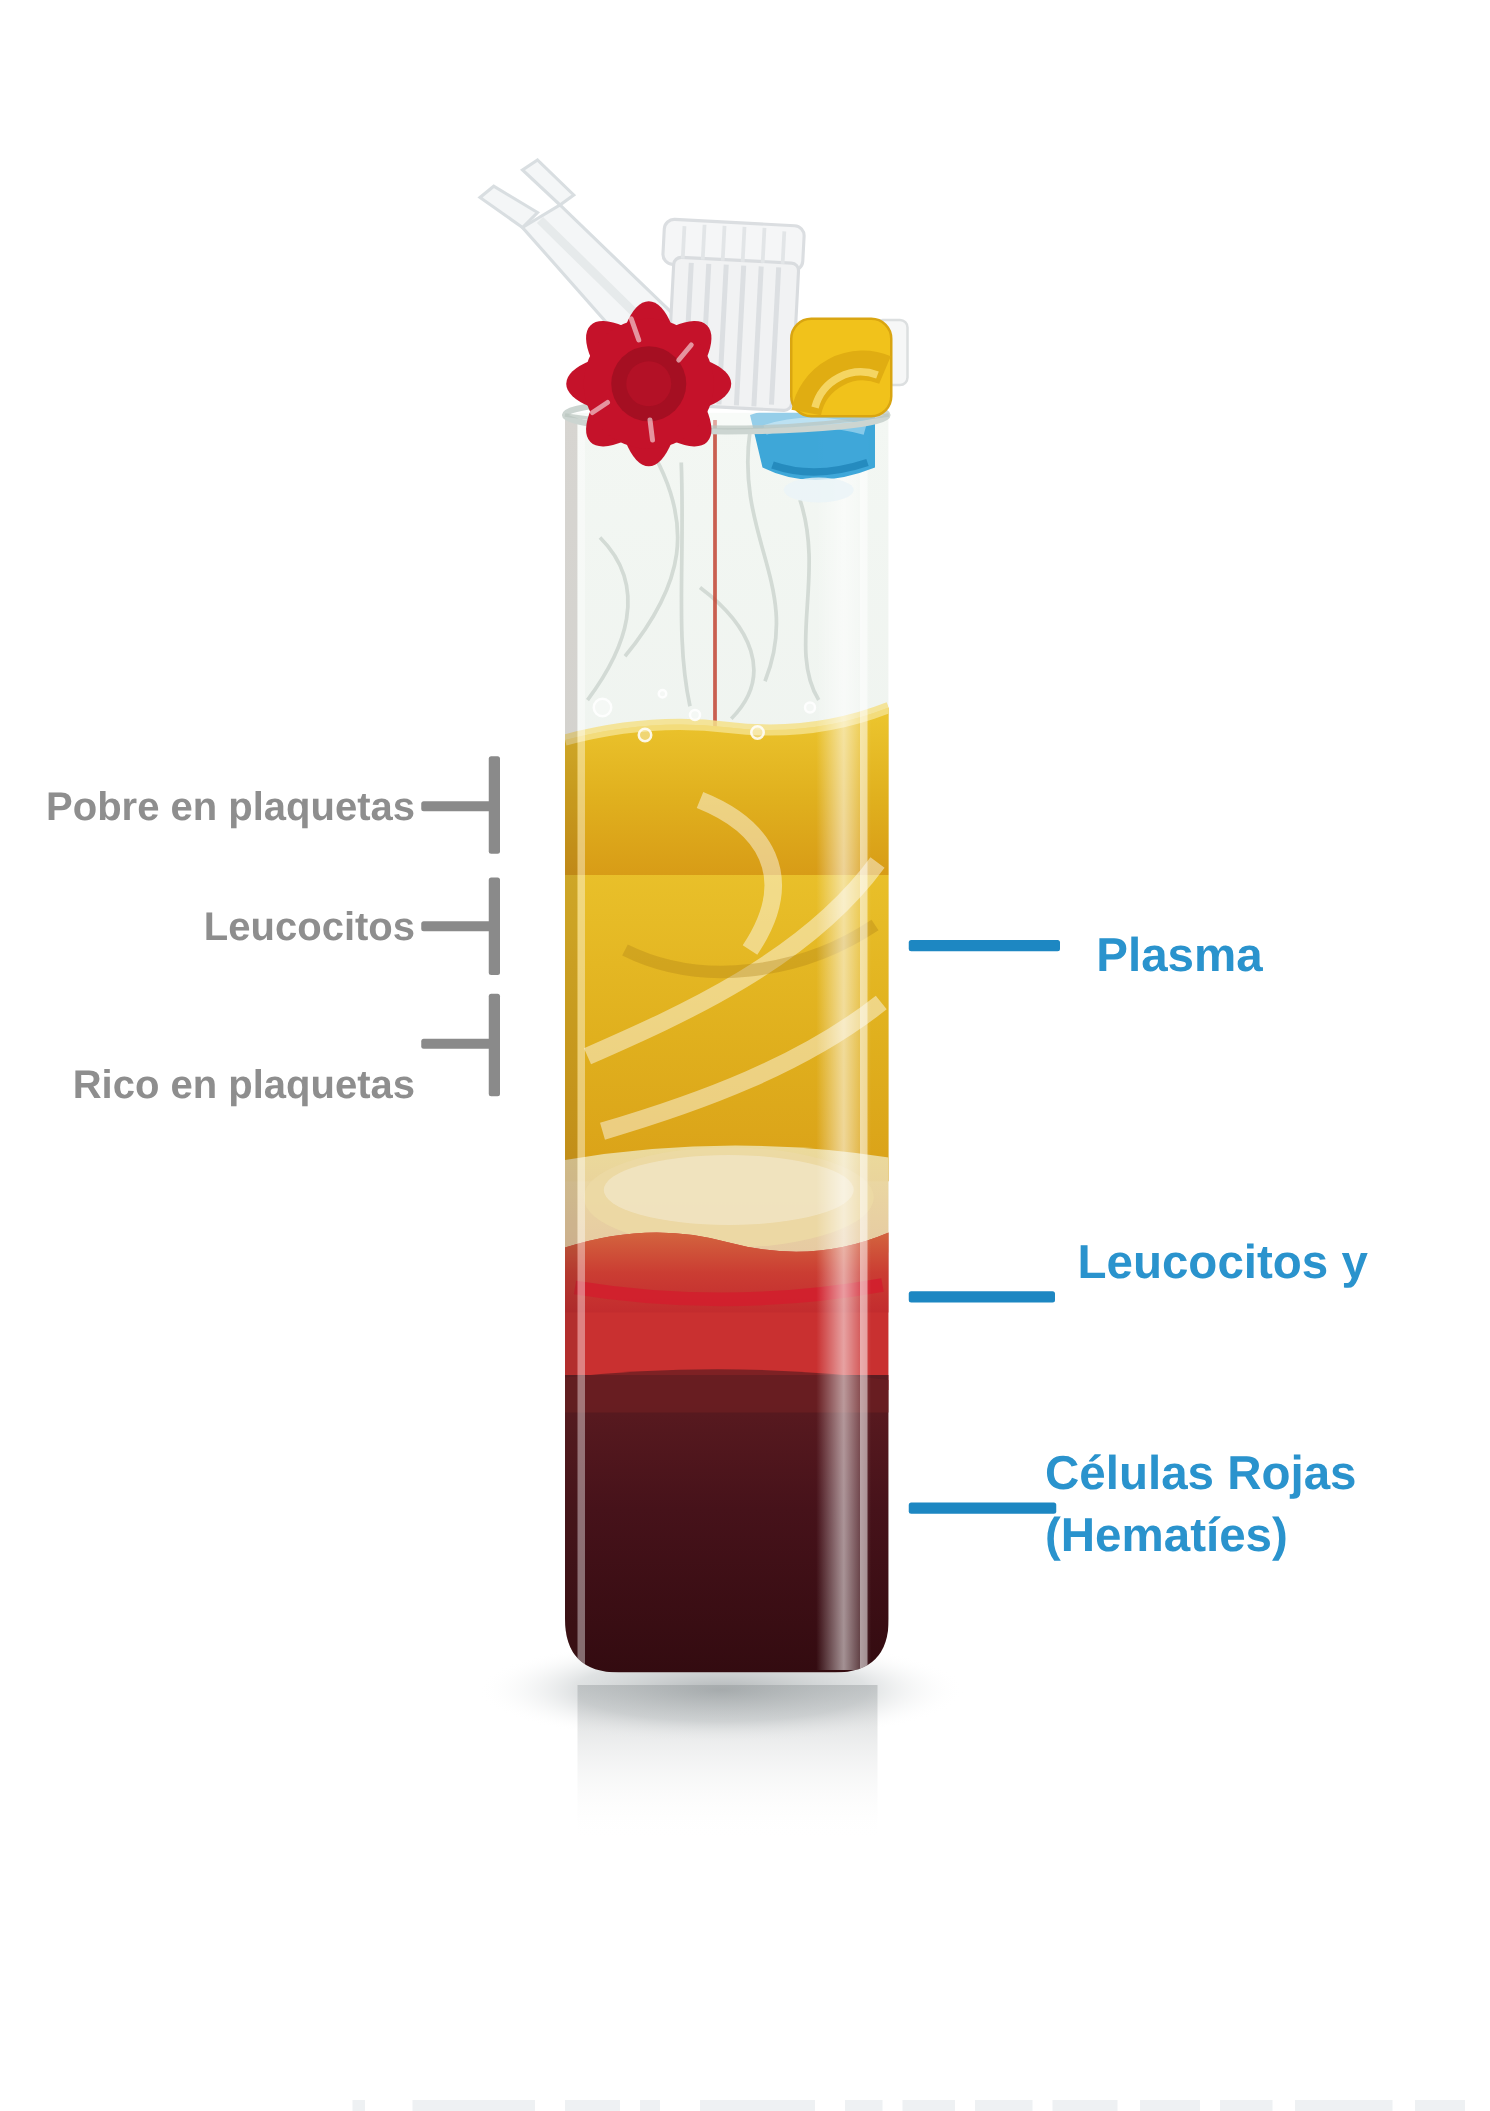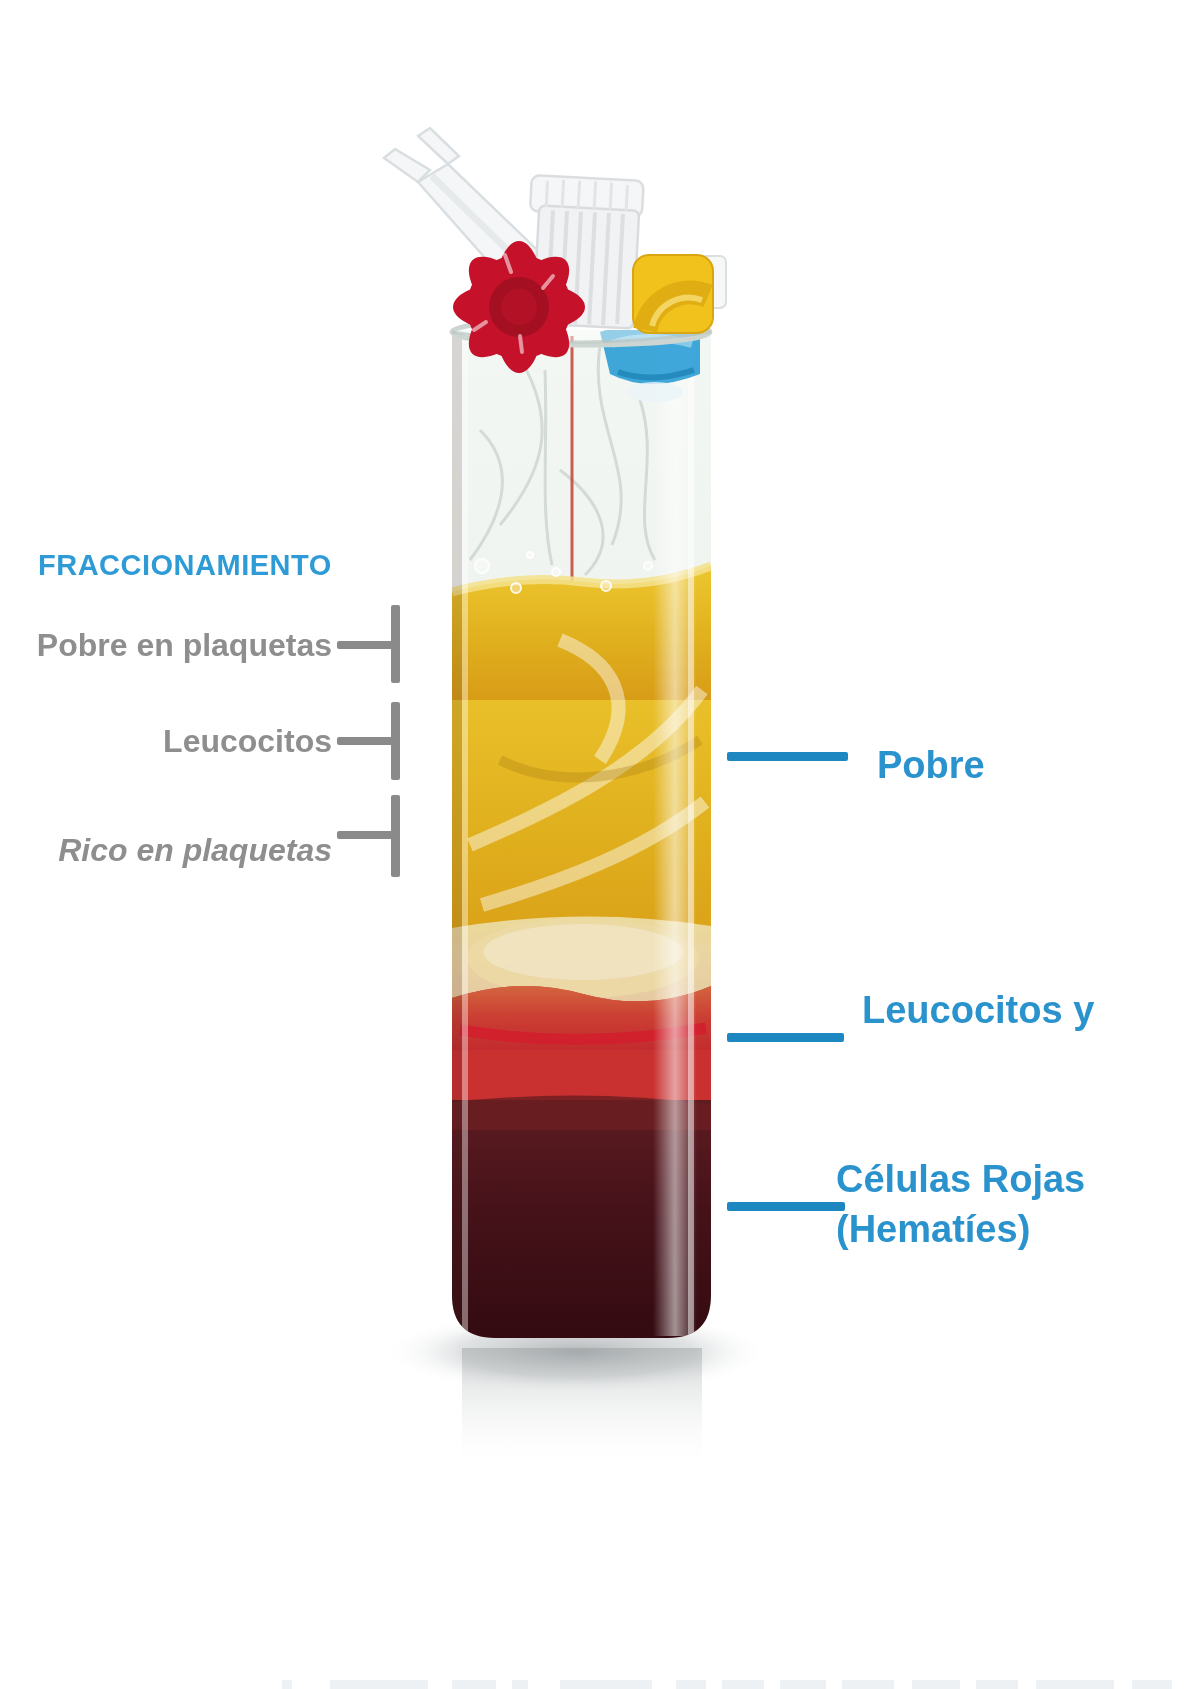--- a/index.html
+++ b/index.html
@@ -8,21 +8,21 @@
     font-family:"Liberation Sans", sans-serif;
   }
   .abs{position:absolute;}
   .section-title{
     left:38px;top:549px;font-size:29px;font-weight:bold;letter-spacing:.5px;color:#2e9bd6;
   }
   .left-label{
     left:30px;width:302px;text-align:right;font-size:32px;font-weight:600;color:#8e8e8e;
     line-height:34px;white-space:nowrap;
   }
-  .ll-0{top:628px;} .ll-1{top:724px;} .ll-2{top:833px;font-style:italic;}
+  .ll-0{top:628px;} .ll-1{top:724px;} .ll-2{top:850px;}
   .hline{left:337px;width:56px;height:8px;background:#8a8a8a;border-radius:2px;}
   .hl-0{top:641px;} .hl-1{top:737px;} .hl-2{top:831px;}
   .vbar{left:391px;width:9px;background:#8a8a8a;border-radius:2px;}
   .vb-0{top:605px;height:78px;} .vb-1{top:702px;height:78px;} .vb-2{top:795px;height:82px;}
   .blue-line{height:9px;background:#1d87c2;border-radius:2px;}
   .bl-0{left:727px;top:752px;width:121px;}
   .bl-1{left:727px;top:1033px;width:117px;}
   .bl-2{left:727px;top:1202px;width:118px;}
   .right-label{
     font-size:38px;font-weight:bold;color:#2a93cd;line-height:50px;white-space:nowrap;
@@ -224,37 +224,36 @@
       <rect x="722" y="1680" width="42" height="9"></rect>
         <rect x="780" y="1680" width="46" height="9"></rect>
       <rect x="842" y="1680" width="52" height="9"></rect>
         <rect x="912" y="1680" width="48" height="9"></rect>
       <rect x="976" y="1680" width="42" height="9"></rect>
         <rect x="1036" y="1680" width="78" height="9"></rect>
       <rect x="1132" y="1680" width="40" height="9"></rect>
     </g>
   </svg>
 
-  <div class="abs section-title">FRACCIONAMIENTO</div>
 
   <div class="abs left-label ll-0">Pobre en plaquetas</div>
   <div class="abs hline hl-0"></div>
   <div class="abs vbar vb-0"></div>
 
   <div class="abs left-label ll-1">Leucocitos</div>
   <div class="abs hline hl-1"></div>
   <div class="abs vbar vb-1"></div>
 
   <div class="abs left-label ll-2">Rico en plaquetas</div>
   <div class="abs hline hl-2"></div>
   <div class="abs vbar vb-2"></div>
 
   <div class="abs blue-line bl-0"></div>
   <div class="abs right-label rl-0">
-    <span>Pobre</span>
+    <span>Plasma</span>
   </div>
 
   <div class="abs blue-line bl-1"></div>
   <div class="abs right-label rl-1">
     <span>Leucocitos y</span>
   </div>
 
   <div class="abs blue-line bl-2"></div>
   <div class="abs right-label rl-2">
     <span>Células Rojas</span>

